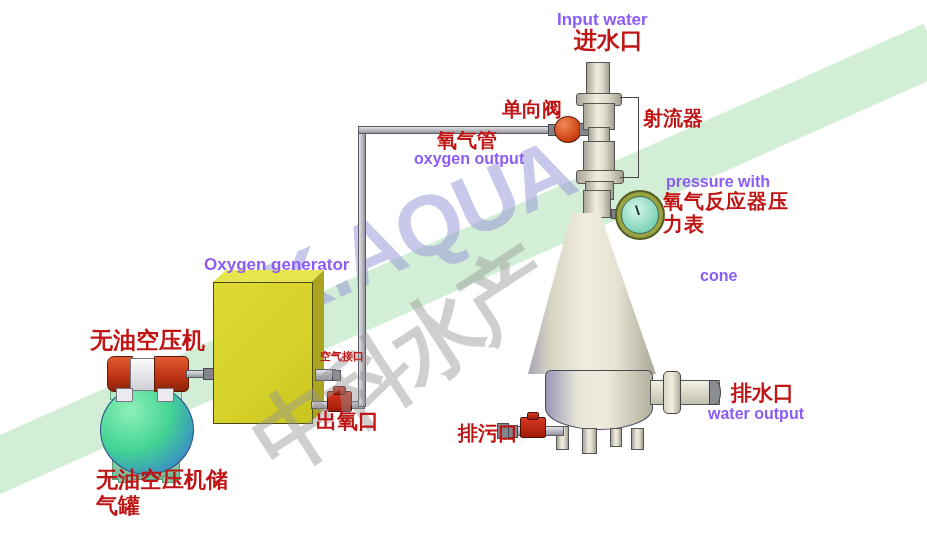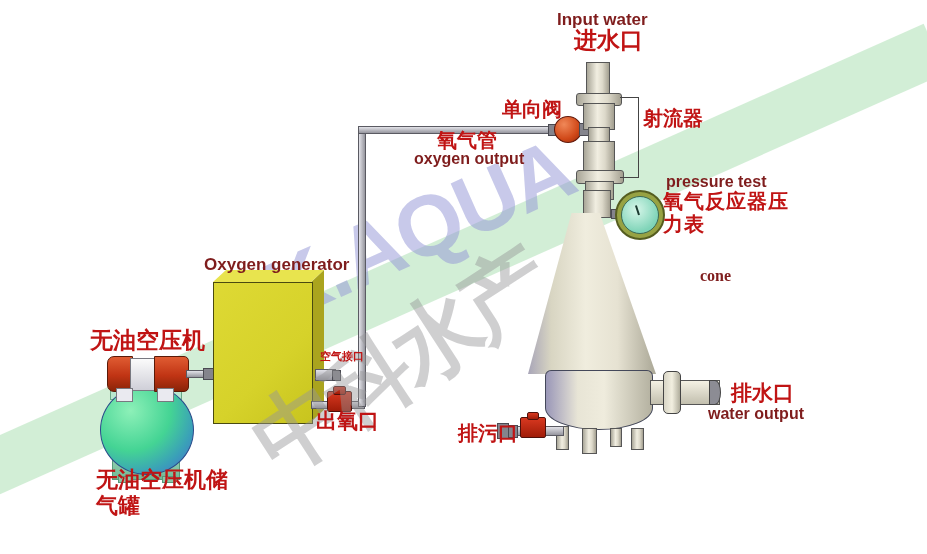--- a/index.html
+++ b/index.html
@@ -18,21 +18,21 @@
   .eq{z-index:10;}
   .cyl{background:linear-gradient(90deg,#a9a698,#f1eee1 45%,#ddd9ca 70%,#a39f90);
        border:1px solid #565656;}
   .pipe{background:linear-gradient(180deg,#e2e2e8,#96969e);border:1px solid #5a5a62;}
   .pipe-v{background:linear-gradient(90deg,#e2e2e8,#96969e);border:1px solid #5a5a62;}
   .gray-fit{background:#84848c;border:1px solid #4a4a52;}
   .red-valve{background:linear-gradient(180deg,var(--valve-red,#d83820),#a01c08);
              border:1px solid #50100a;border-radius:2px;}
   
   .lbl{position:absolute;z-index:40;white-space:nowrap;line-height:1.15;}
-  .lbl-en{color:#7f1d1d;font-size:16px;font-weight:700;}
+  .lbl-en{color:#8b5cf6;font-size:16px;font-weight:700;}
   .lbl-cn{color:var(--red-text,#c01414);font-size:21px;font-weight:700;}
   .wrap{white-space:normal;}
 </style>
 </head>
 <body>
 
 <div id="stage">
 
   <div class="abs band" style="left:-70px;top:235px;width:1050px;height:54px;transform:rotate(-24deg);"></div>
   <div class="abs brand-en" style="left:85px;top:175px;width:620px;height:130px;line-height:130px;">ZK.AQUA</div>
@@ -126,24 +126,24 @@
 
   <div class="lbl lbl-en" style="left:557px;top:10px;font-size:17px;">Input water</div>
   <div class="lbl lbl-cn" style="left:574px;top:27px;font-size:23px;">进水口</div>
 
   <div class="lbl lbl-cn" style="left:502px;top:98px;font-size:20px;">单向阀</div>
   <div class="lbl lbl-cn" style="left:643px;top:107px;font-size:20px;">射流器</div>
 
   <div class="lbl lbl-cn" style="left:437px;top:129px;font-size:20px;">氧气管</div>
   <div class="lbl lbl-en" style="left:414px;top:150px;">oxygen output</div>
 
-  <div class="lbl lbl-en" style="left:666px;top:173px;">pressure test</div>
+  <div class="lbl lbl-en" style="left:666px;top:173px;">pressure with</div>
   <div class="lbl lbl-cn wrap" style="left:663px;top:190px;width:132px;font-size:20px;letter-spacing:1px;">氧气反应器压力表</div>
 
-  <div class="lbl lbl-en" style="left:700px;top:267px;font-family:Liberation Serif, serif;">cone</div>
+  <div class="lbl lbl-en" style="left:700px;top:267px;">cone</div>
 
   <div class="lbl lbl-cn" style="left:731px;top:381px;font-size:21px;">排水口</div>
   <div class="lbl lbl-en" style="left:708px;top:405px;">water output</div>
 
   <div class="lbl lbl-cn" style="left:458px;top:422px;font-size:20px;">排污口</div>
 
   <div class="lbl lbl-en" style="left:204px;top:255px;font-size:17px;">Oxygen generator</div>
 
   <div class="lbl lbl-cn" style="left:90px;top:327px;font-size:23px;">无油空压机</div>
 

